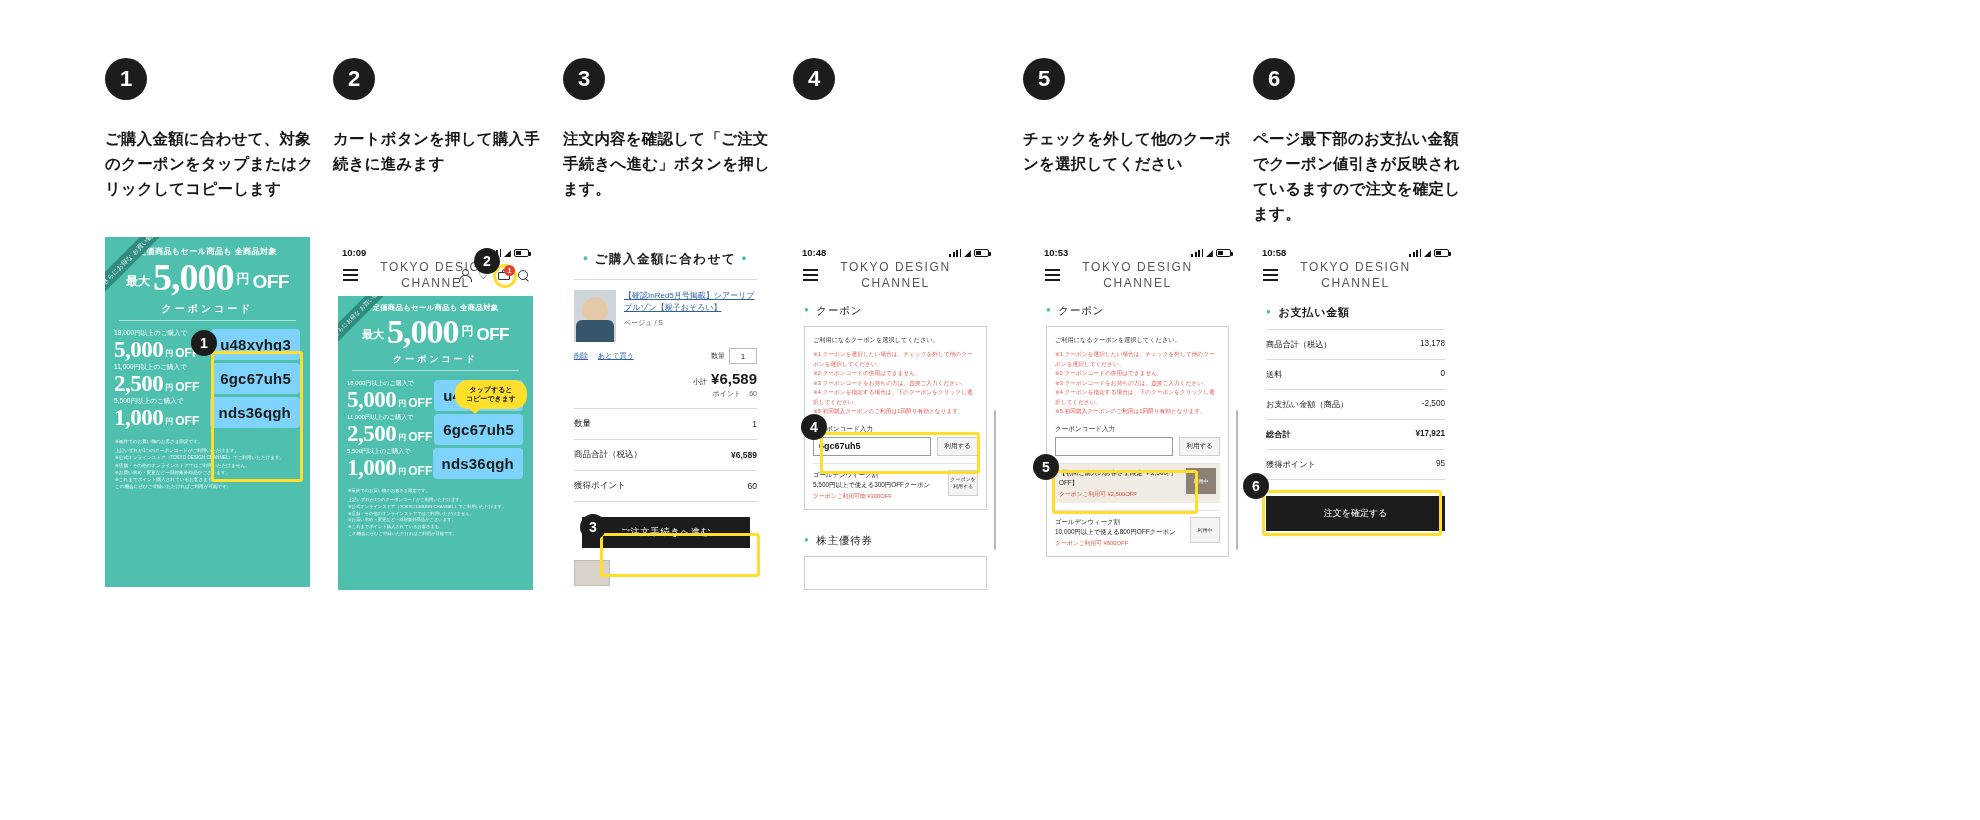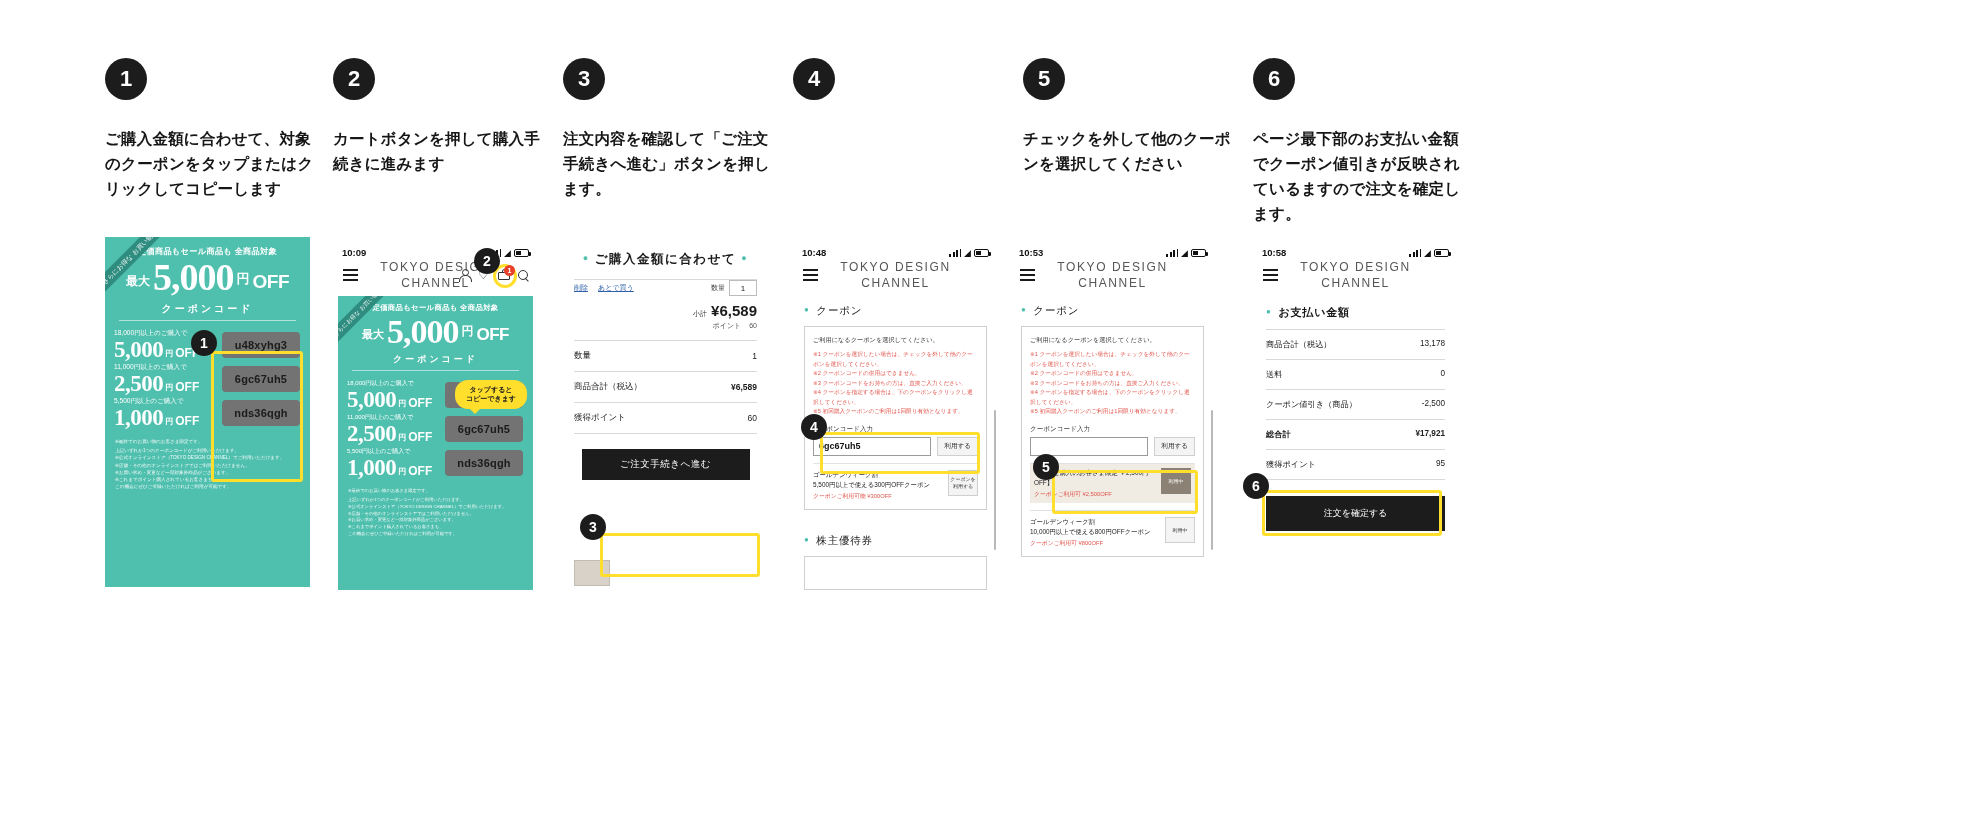--- a/index.html
+++ b/index.html
@@ -115,21 +115,21 @@
   .poster-rule { width:86%; height:1px; background:rgba(255,255,255,.55); margin:0 auto 7px; }
 
   .tier-row { display:flex; align-items:center; justify-content:space-between; padding:1px 10px 1px 9px; }
   .tier-left { text-align:left; }
   .tier-cond { font-size:6.6px; margin-bottom:0px; }
   .tier-amt { display:flex; align-items:flex-end; gap:2px; }
   .tier-num { font-size:23px; font-weight:bold; line-height:1; font-family:"Liberation Serif",serif; letter-spacing:-0.5px; }
   .tier-yen { font-size:8px; font-weight:bold; padding-bottom:2px; }
   .tier-off { font-size:12px; font-weight:bold; padding-bottom:1px; }
   .code-chip {
-    background:#737373; color:#1b1b1b; font-size:11px; font-weight:bold;
+    background:#7dd3fc; color:#1b1b1b; font-size:15px; font-weight:bold;
     border-radius:4px; padding:7px 9px; min-width:78px; text-align:center;
     letter-spacing:0.2px;
   }
   .poster-foot {
     font-size:4.6px; line-height:1.58; padding:8px 10px 0; color:#f2fbf9;
   }
   .poster-foot .hd { margin-bottom:2px; }
 
   
   .hl {
@@ -390,20 +390,27 @@
   </div>
 
   <div class="phone" style="left:563px; top:237px; height:353px;">
     <div class="cart-title">
       <span class="dot">●</span>
       <span>ご購入金額に合わせて</span>
       <span class="dot">●</span>
     </div>
     <div class="hr"></div>
 
+    <div class="cart-item">
+      <div class="thumb"></div>
+      <div>
+        <div class="item-link">【確認InRed5月号掲載】シアーリブプルゾン【親子おそろい】</div>
+        <div class="item-meta">ベージュ / S</div>
+      </div>
+    </div>
     <div style="display:flex; justify-content:space-between; align-items:center; padding:0 11px 6px;">
       <div class="link-row" style="padding:0;">
         <span>削除</span>
         <span>あとで買う</span>
       </div>
       <div style="display:flex; align-items:center; gap:4px;">
         <span class="qty-label">数量</span>
         <span class="qty-box">1</span>
       </div>
     </div>
@@ -505,21 +512,21 @@
   </div>
 
   <div class="hl" style="left:820px; top:432px; width:160px; height:42px;"></div>
   <div class="num-bubble" style="left:801px; top:414px;">4</div>
 
   <div class="col col-5">
     <div class="step-badge">5</div>
     <div class="step-text">チェックを外して他のクーポンを選択してください</div>
   </div>
 
-  <div class="phone" style="left:1010px; top:240px; height:350px;">
+  <div class="phone" style="left:1035px; top:240px; height:350px;">
     <div class="statusbar">
       <span>10:53</span>
       <span class="sb-right">
         <span class="sig"></span>
         <span class="wifi">◢</span>
         <span class="bat">
             <i></i>
           </span>
       </span>
     </div>
@@ -612,21 +619,21 @@
       <span>商品合計（税込）</span>
       <span>13,178</span>
     </div>
     <div class="pay-sep"></div>
     <div class="pay-row">
       <span>送料</span>
       <span>0</span>
     </div>
     <div class="pay-sep"></div>
     <div class="pay-row">
-      <span>クーポン値引き（商品）</span>
+      <span>お支払い金額（商品）</span>
       <span>-2,500</span>
     </div>
     <div class="pay-sep"></div>
     <div class="pay-row" style="font-weight:bold;">
       <span>総合計</span>
       <span>¥17,921</span>
     </div>
     <div class="pay-sep"></div>
     <div class="pay-row">
       <span>獲得ポイント</span>

